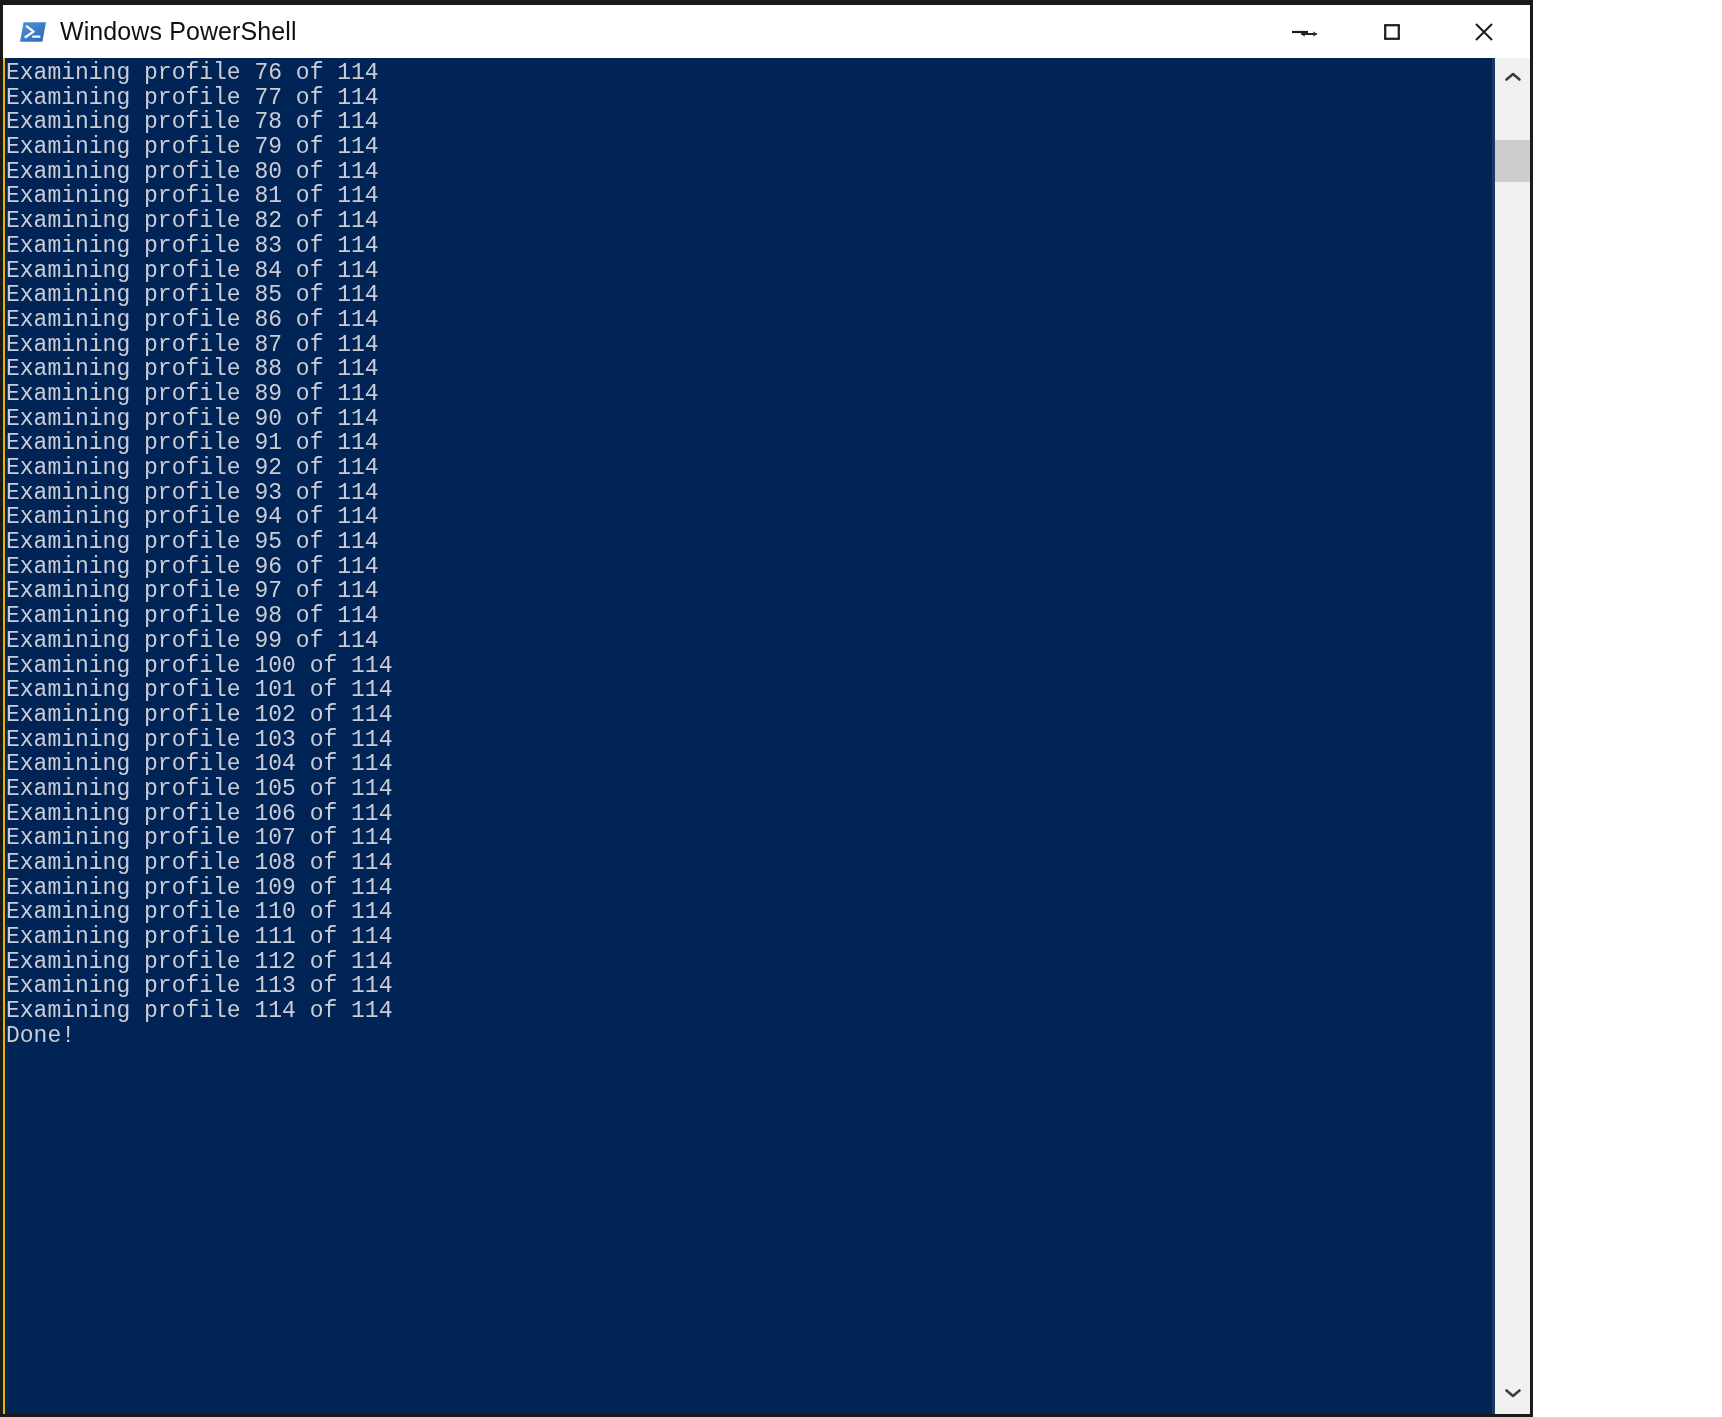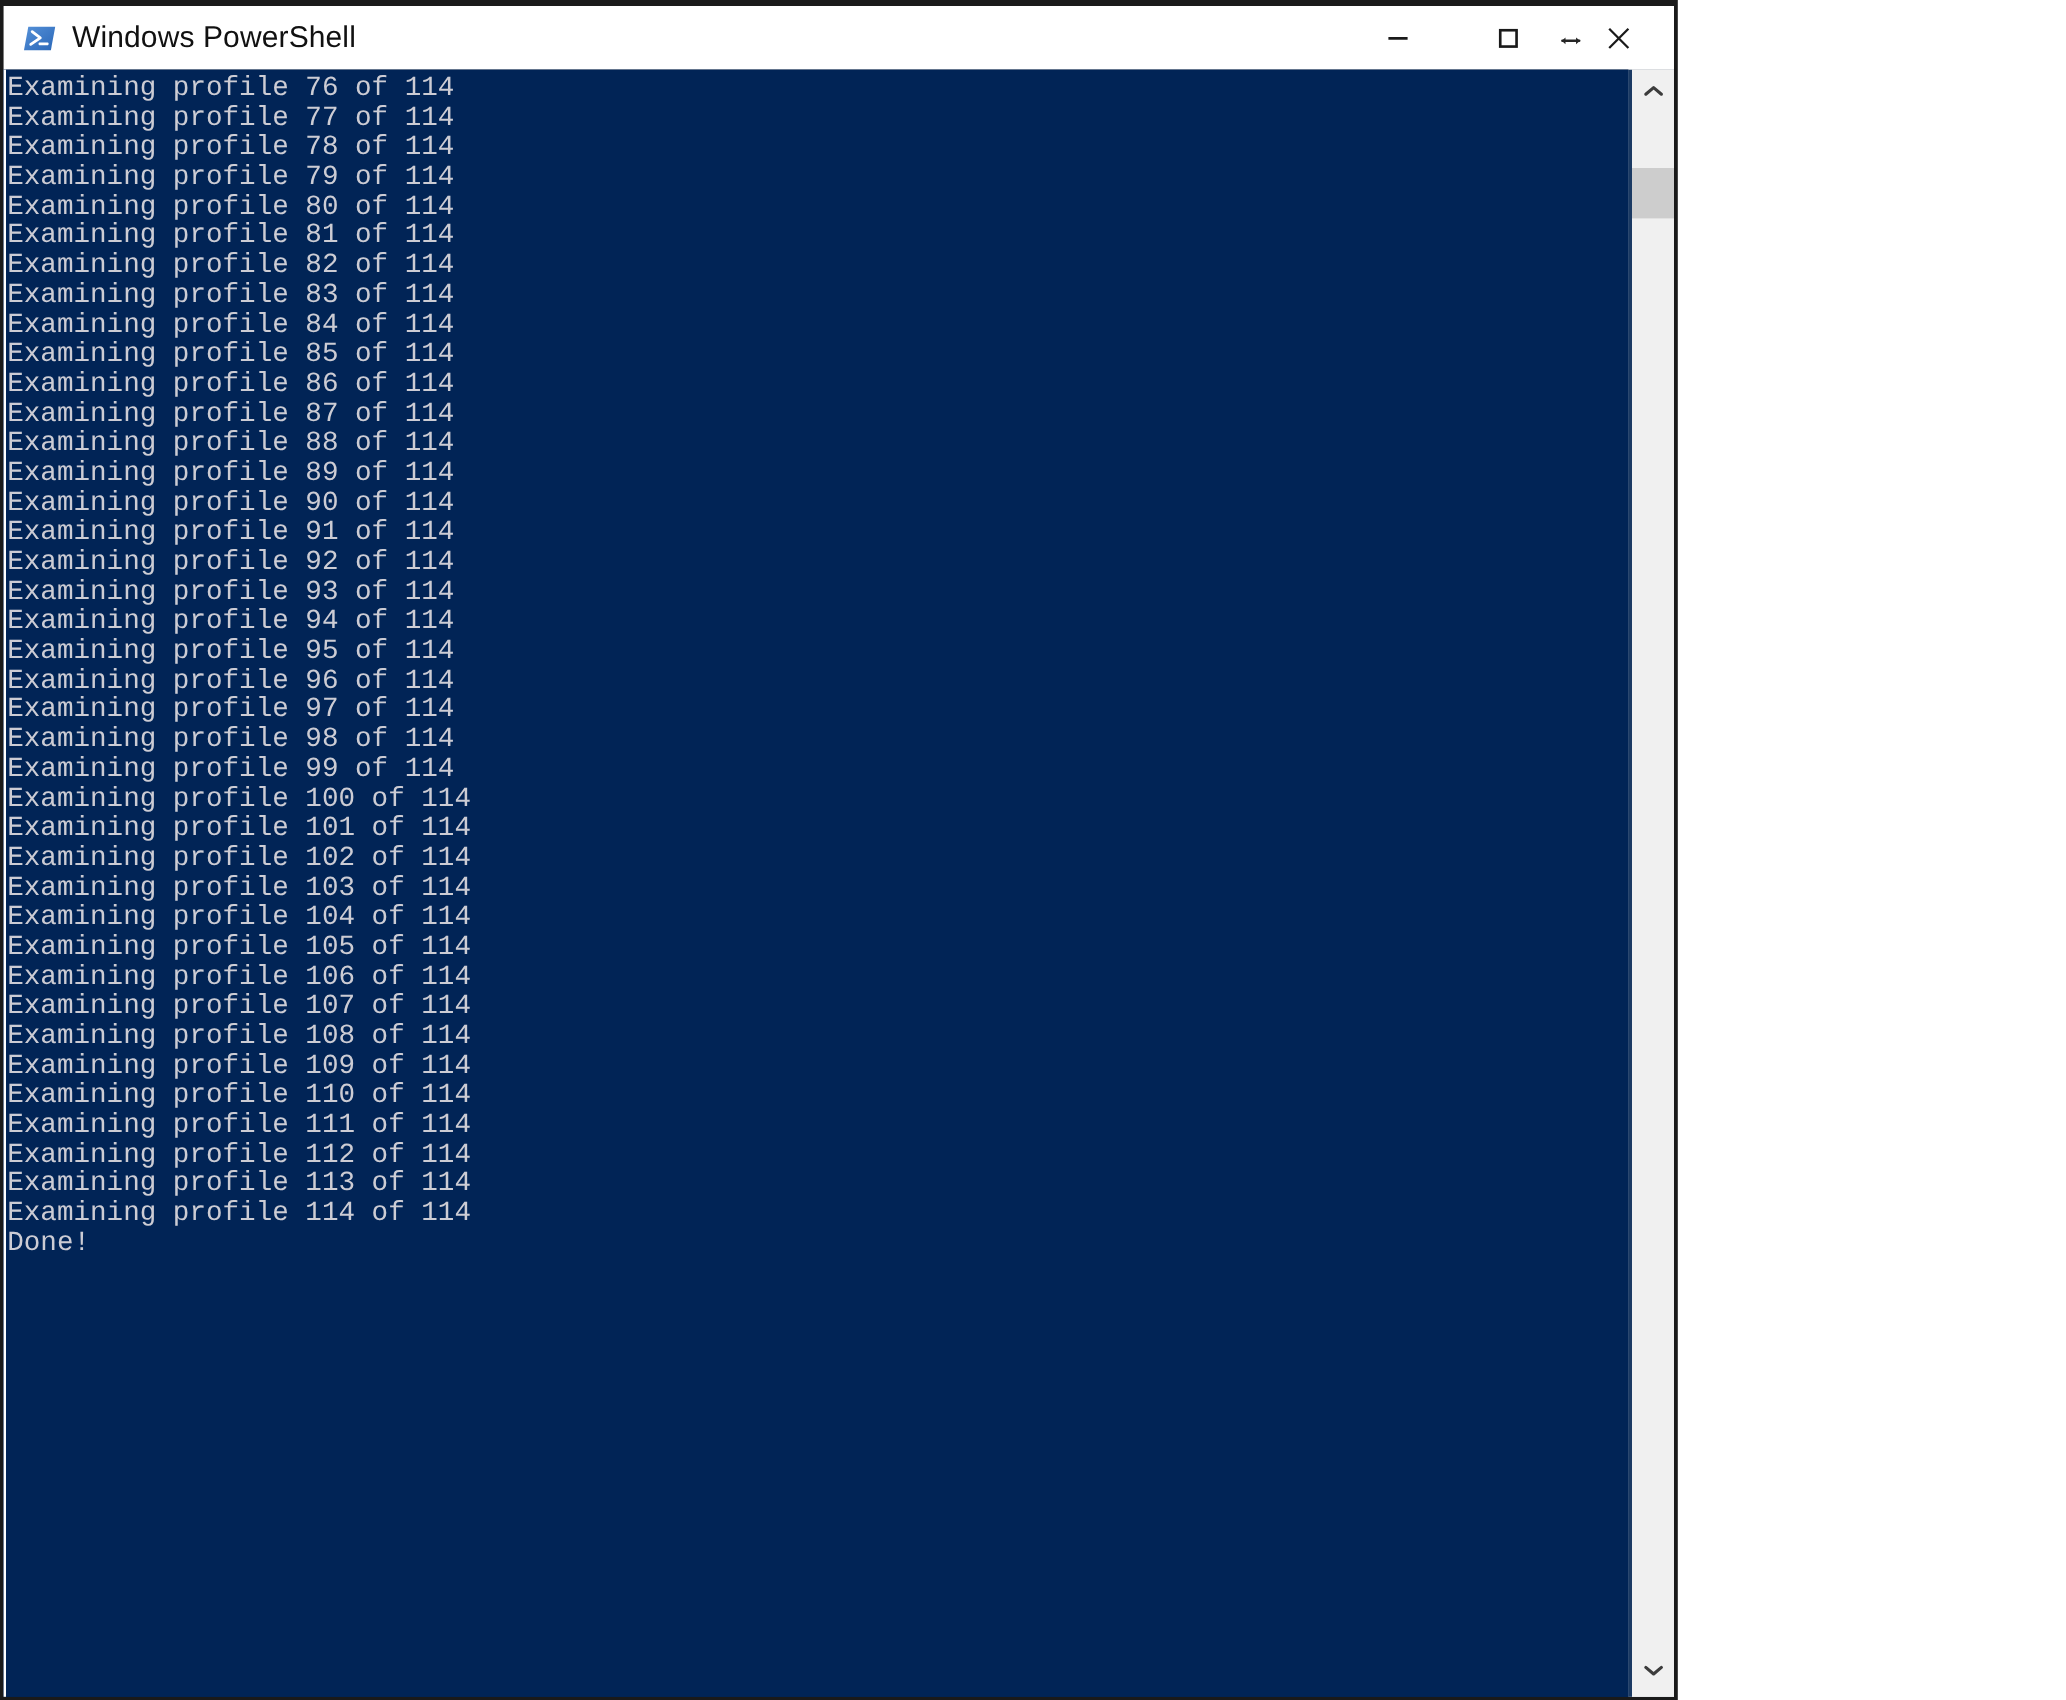--- a/index.html
+++ b/index.html
@@ -9,24 +9,24 @@
   }
   body {
     width: 1722px;
     height: 1417px;
     overflow: hidden;
     font-family: "Liberation Sans", sans-serif;
   }
 
   .window {
     position: relative;
-    width: 1398px;
+    width: 1533px;
     height: 1417px;
     box-sizing: border-box;
-    background: #404040;
+    background: #14b8a6;
     border-top: 5px solid #1a1a1a;
     border-left: 3px solid #1a1a1a;
     border-right: 3px solid #1a1a1a;
     border-bottom: 3px solid #1a1a1a;
     display: flex;
     flex-direction: column;
   }
 
   
   .titlebar {
@@ -98,21 +98,21 @@
     min-height: 0;
     background: #012456;
   }
 
   .console {
     flex: 1 1 auto;
     background: #012456;
     position: relative;
     overflow: hidden;
     padding: 0;
-    border-left: 2px solid #ffffff;
+    border-left: 2px solid #eab308;
   }
 
   .console-lines {
     font-family: "Liberation Mono", "DejaVu Sans Mono", monospace;
     font-size: 23px;
     line-height: 24.7px;
     color: #ccccd4;
     white-space: pre;
     padding-top: 3px;
     padding-left: 1px;

